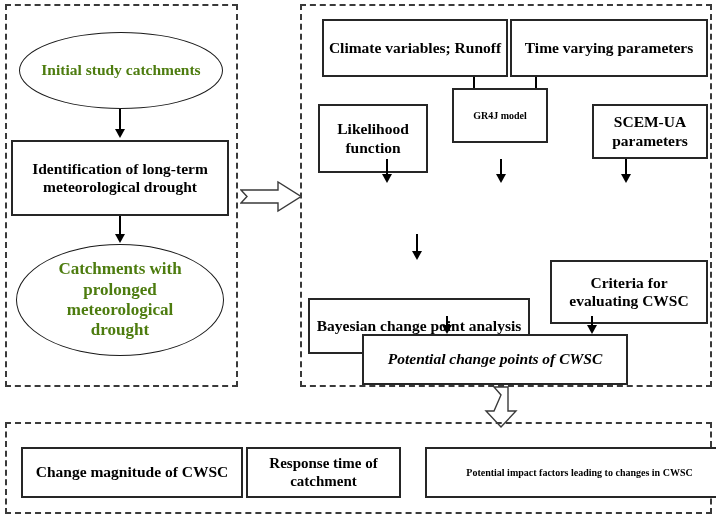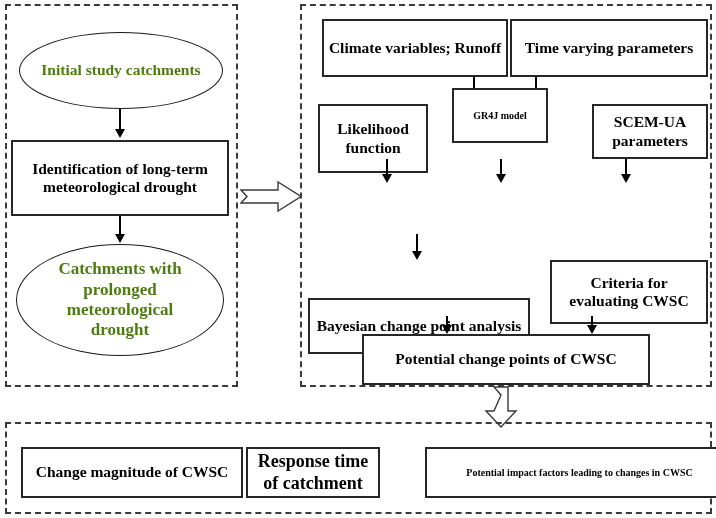--- a/index.html
+++ b/index.html
@@ -158,37 +158,37 @@
   <div class="node" style="left:550px; top:260px; width:158px; height:64px; font-size:15.5px;">
     <span class="txt">Criteria for evaluating CWSC</span>
   </div>
 
   <div class="conn conn-v" style="left:446px; top:316px; height:12px;"></div>
   <div class="arrowhead-down" style="left:442px; top:325px;"></div>
 
   <div class="conn conn-v" style="left:591px; top:316px; height:12px;"></div>
   <div class="arrowhead-down" style="left:587px; top:325px;"></div>
 
-  <div class="node" style="left:362px; top:334px; width:288px; height:51px; font-size:15.5px;">
+  <div class="node" style="left:362px; top:334px; width:266px; height:51px; font-size:15.5px;font-style:italic;">
     <span class="txt">Potential change points of CWSC</span>
   </div>
 
   <div class="block-arrow" style="left:484px; top:386px; width:34px; height:42px;">
     <svg width="34" height="42" viewBox="0 0 34 42">
       <polygon points="10,1 24,1 24,25 32,25 17,41 2,25 10,25 17,9" fill="#ffffff" stroke="#3a3a3a" stroke-width="1.4" stroke-linejoin="miter"></polygon>
     </svg>
   </div>
 
   <div class="panel" style="left:5px; top:422px; width:707px; height:92px;"></div>
 
   <div class="node" style="left:21px; top:447px; width:222px; height:51px; font-size:15.5px;">
     <span class="txt">Change magnitude of CWSC</span>
   </div>
 
-  <div class="node" style="left:246px; top:447px; width:134px; height:51px; font-size:18px;align-items:center;">
+  <div class="node" style="left:246px; top:447px; width:155px; height:51px; font-size:15px;align-items:center;">
     <span class="txt">Response time of catchment</span>
   </div>
 
   <div class="node" style="left:425px; top:447px; width:309px; height:51px; font-size:10px;">
     <span class="txt">Potential impact factors leading to changes in CWSC</span>
   </div>
 
 </div>
 
 </body></html>

